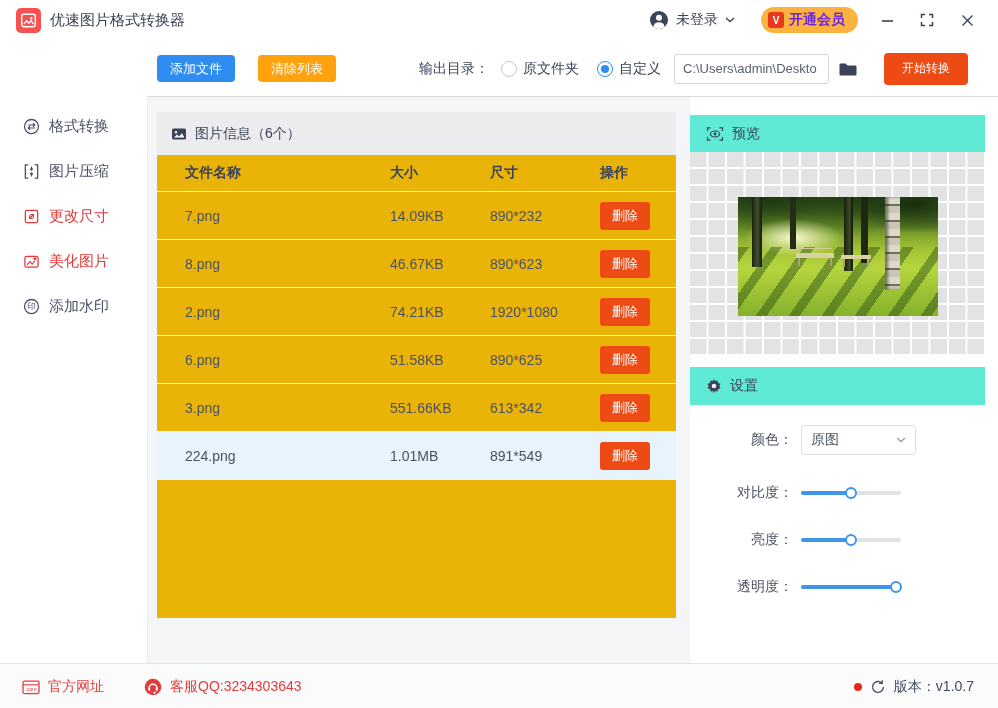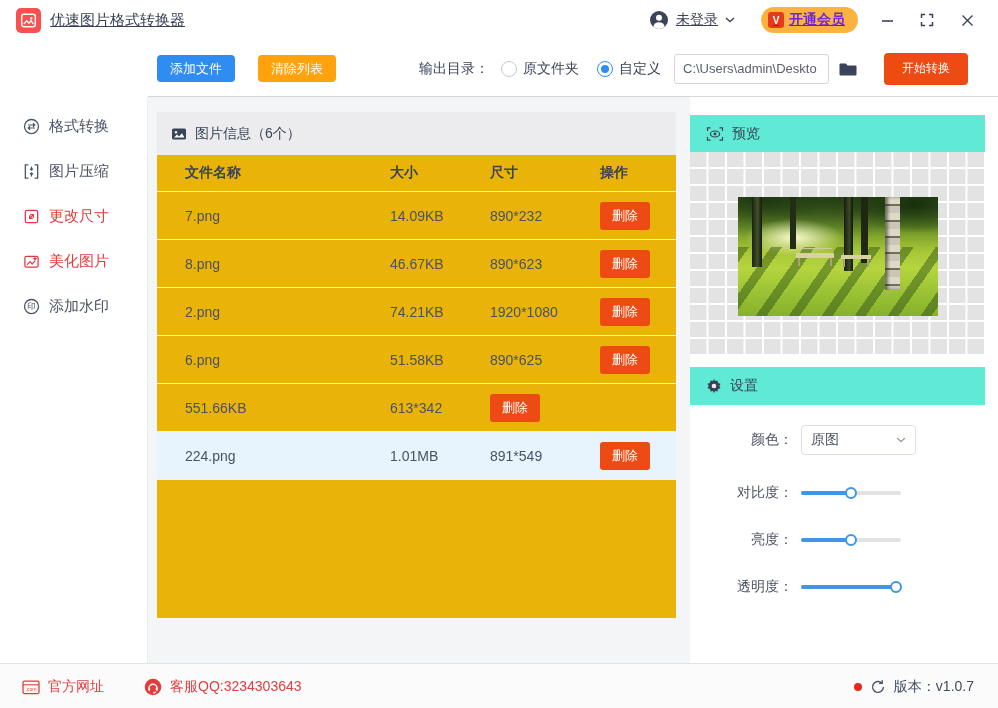--- a/index.html
+++ b/index.html
@@ -1,21 +1,21 @@
 <!DOCTYPE html>
 <html><head>
 <meta charset="utf-8">
 <style>
   * { margin:0; padding:0; box-sizing:border-box; }
   html,body { width:998px; height:708px; }
   body { font-family:"Liberation Sans","DejaVu Sans",sans-serif; background:#fff; color:#3a4358; }
   .window { width:998px; height:708px; display:flex; flex-direction:column; background:#fff; overflow:hidden; }
 
   
-  .titlebar { height:40px; display:flex; align-items:center; padding:0 16px; flex:0 0 auto;text-decoration:underline; }
+  .titlebar { height:40px; display:flex; align-items:center; padding:0 16px; flex:0 0 auto; }
   .logo { width:25px; height:25px; border-radius:5px; background:#fb5050; display:flex; align-items:center; justify-content:center; }
   .app-title { font-size:15px; color:#353e52; margin-left:9px; }
   .tb-spacer { flex:1; }
   .user-area { display:flex; align-items:center; gap:7px; cursor:pointer; }
   .login-text { font-size:14px; color:#3a4358; }
   .vip-pill { display:flex; align-items:center; gap:5px; height:26px; padding:0 13px 0 7px; border-radius:14px; background:#fcb23f; margin-left:26px; cursor:pointer; }
   .vip-badge { width:16px; height:16px; border-radius:3px; background:#e8391c; color:#fff; font-size:10px; font-weight:bold; display:flex; align-items:center; justify-content:center; }
   .vip-label { color:#6d28d9; font-size:14px; font-weight:bold; }
   .win-btn { width:30px; height:30px; display:flex; align-items:center; justify-content:center; cursor:pointer; color:#3a4358; }
   .win-btn.min { margin-left:14px; }
@@ -265,20 +265,21 @@
           <span>1920*1080</span>
           <span><button class="btn-del">删除</button></span>
         </div>
         <div class="t-row">
           <span>6.png</span>
           <span>51.58KB</span>
           <span>890*625</span>
           <span><button class="btn-del">删除</button></span>
         </div>
         <div class="t-row">
+          <span>3.png</span>
           <span>551.66KB</span>
           <span>613*342</span>
           <span><button class="btn-del">删除</button></span>
         </div>
         <div class="t-row selected">
           <span>224.png</span>
           <span>1.01MB</span>
           <span>891*549</span>
           <span><button class="btn-del">删除</button></span>
         </div>

